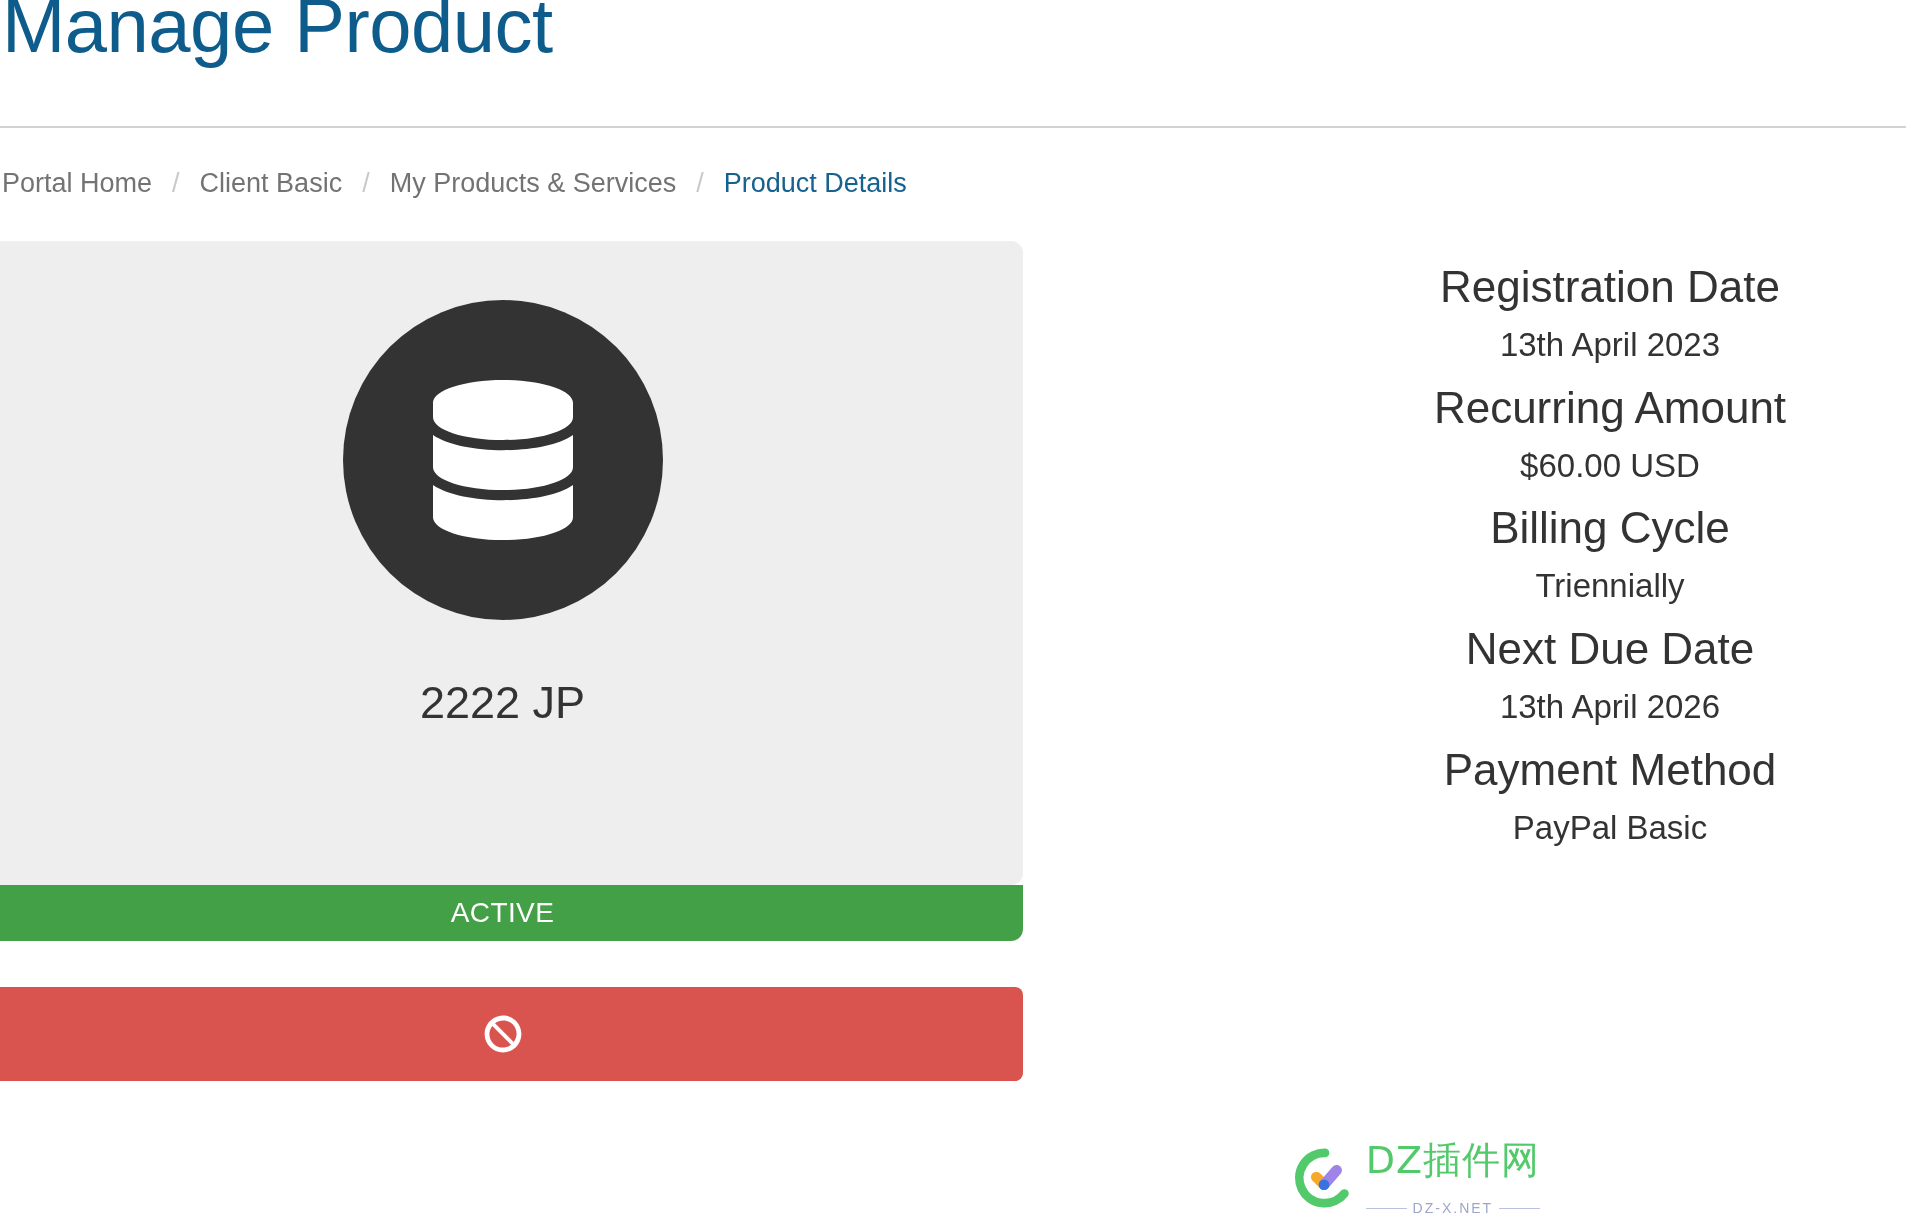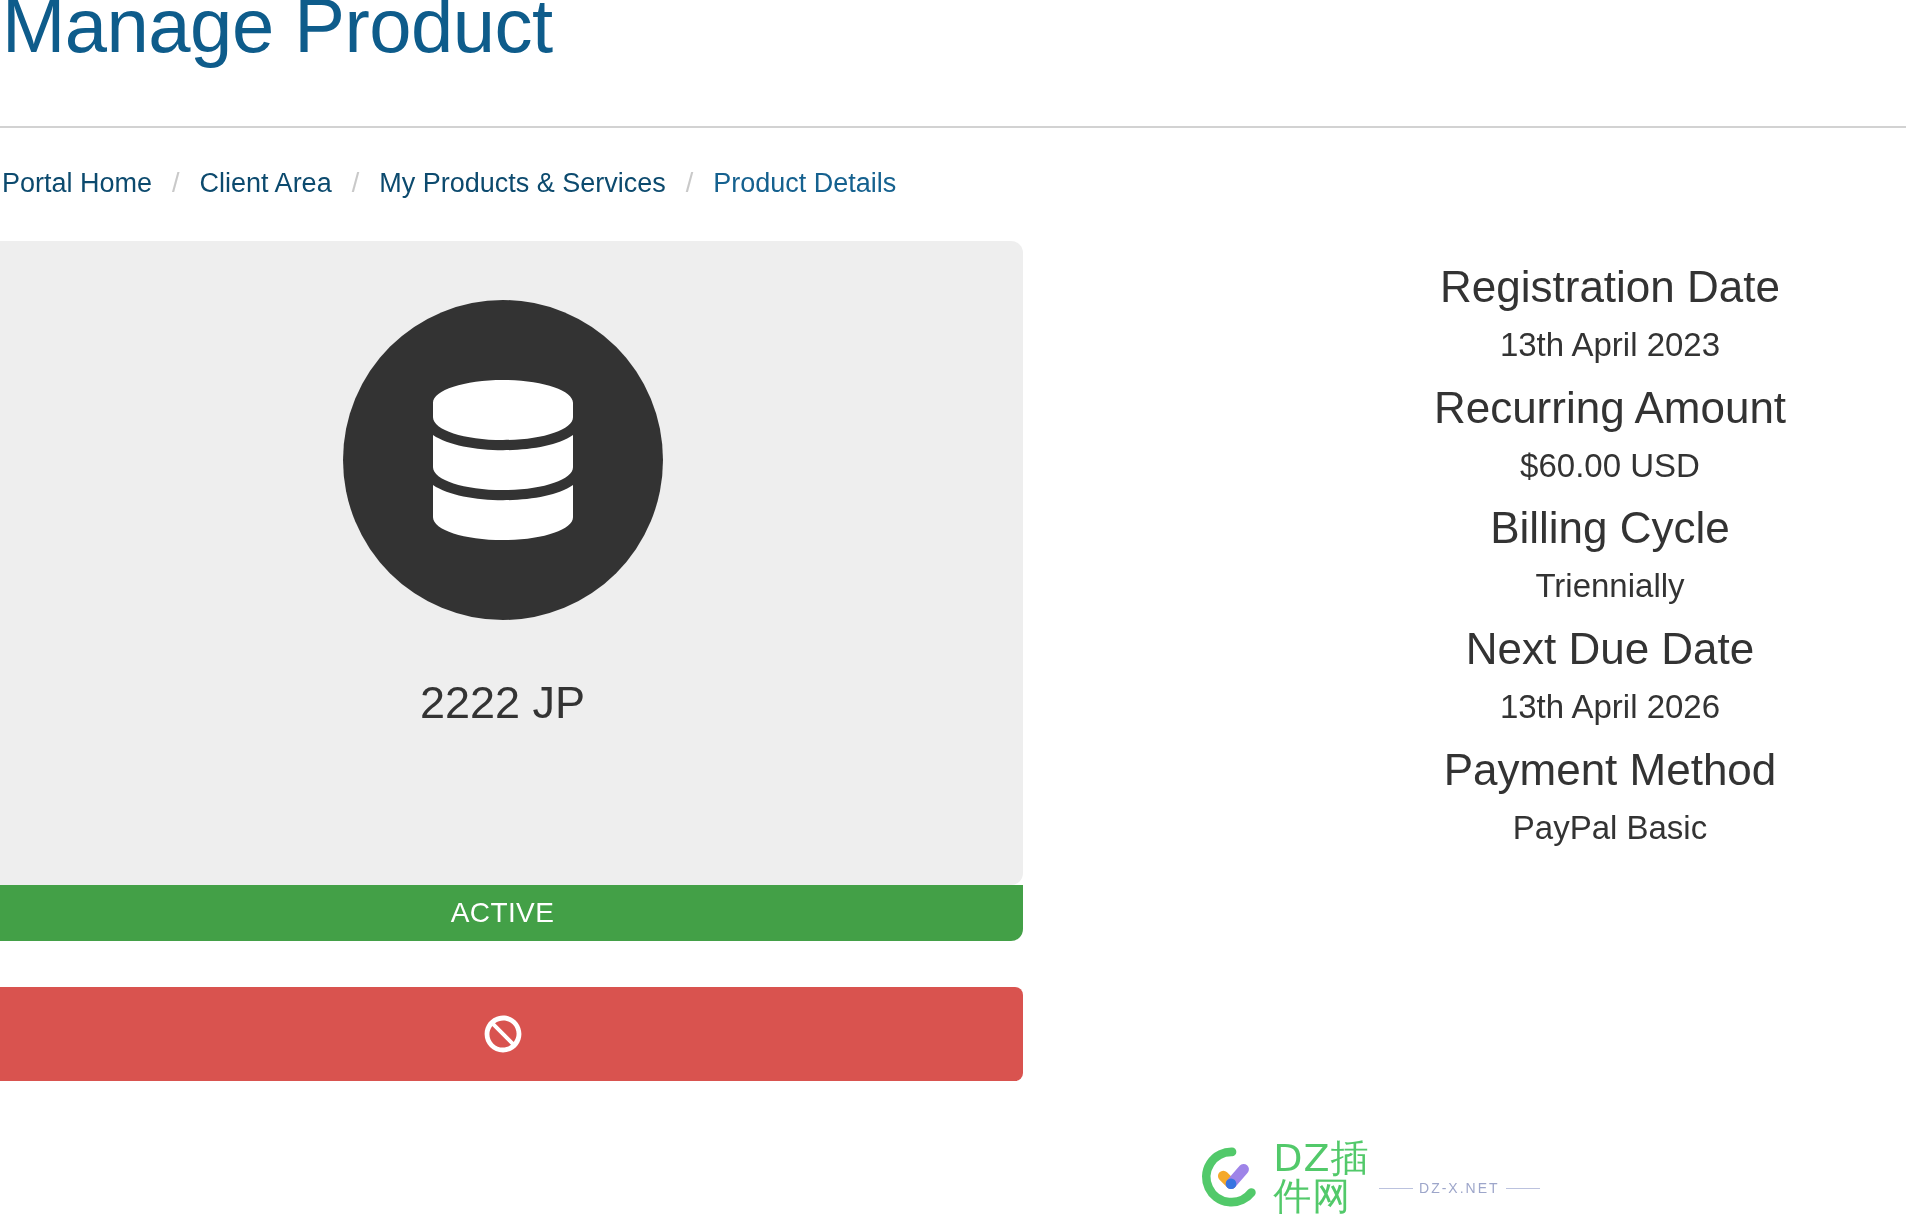--- a/index.html
+++ b/index.html
@@ -53,21 +53,21 @@
     left: 2px;
     top: 138px;
     display: flex;
     align-items: baseline;
     font-size: 27px;
     line-height: 1;
     white-space: nowrap;
   }
 
   .crumb {
-    color: #0c4a6e;
+    color: #737373;
     text-decoration: none;
   }
 
   .crumb.is-active {
     color: #15618f;
     margin-top: 32px;
   }
 
   .crumb-sep {
     color: #c9c9c9;
@@ -203,21 +203,21 @@
     bottom: 14px;
     display: flex;
     align-items: center;
     gap: 10px;
     opacity: 0.96;
   }
 
   .watermark .wm-mark { width: 62px; height: 62px; flex: 0 0 auto; }
   .watermark .wm-mark svg { display: block; width: 62px; height: 62px; }
 
-  .wm-text { display: flex; align-items: center; }
+  .wm-text { display: flex; flex-direction: column; align-items: center; }
 
   .wm-title {
     font-size: 38px;
     color: #4cc764;
     letter-spacing: 1px;
     line-height: 1;
     font-family: "DejaVu Sans", sans-serif;
   }
 
   .wm-sub {
@@ -247,21 +247,21 @@
 <div class="page">
 
   <div class="page-header">
     <h1 class="page-title">Manage Product</h1>
   </div>
   <div class="header-rule"></div>
 
   <nav class="breadcrumb">
     <a class="crumb" href="#">Portal Home</a>
     <span class="crumb-sep">/</span>
-    <a class="crumb" href="#">Client Area</a>
+    <a class="crumb" href="#">Client Basic</a>
     <span class="crumb-sep">/</span>
     <a class="crumb" href="#">My Products &amp; Services</a>
     <span class="crumb-sep">/</span>
     <a class="crumb is-active" href="#">Product Details</a>
   </nav>
 
   <div class="product-col">
 
     <div class="product-card">
 

